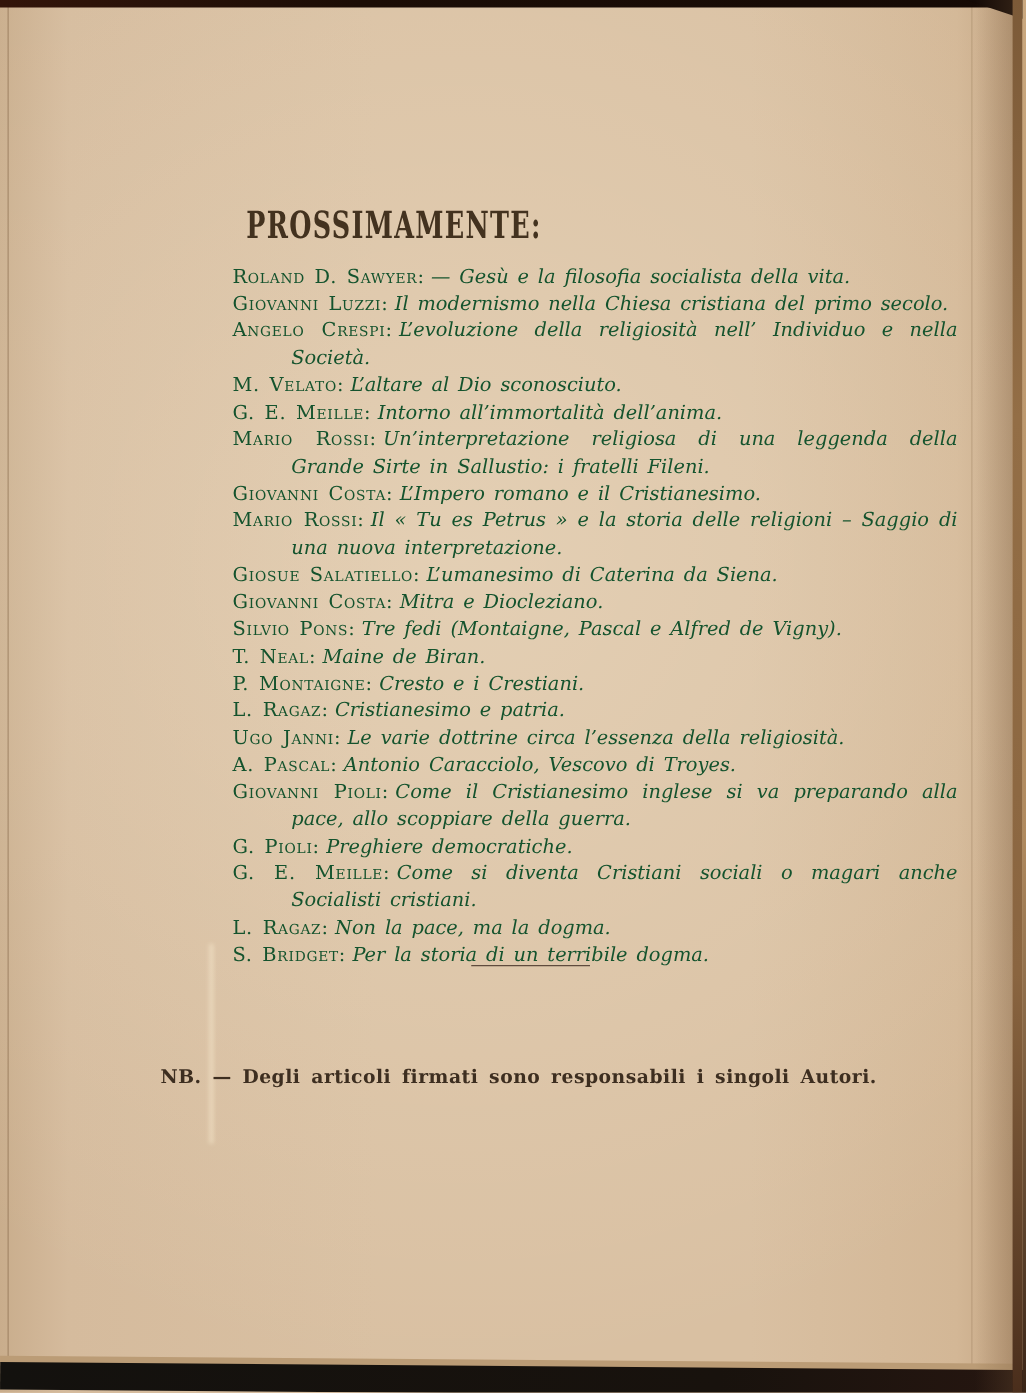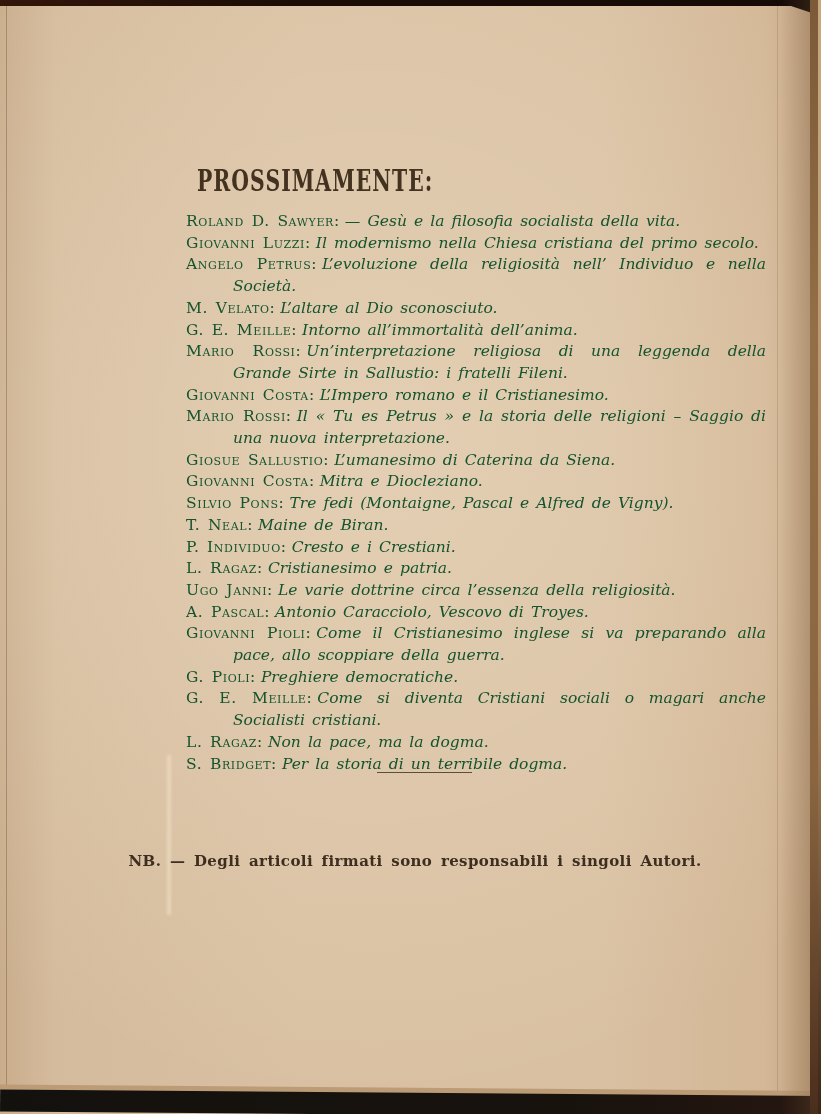--- a/index.html
+++ b/index.html
@@ -64,31 +64,31 @@
 <div class="page-bg"></div>
 <div class="crease-left"></div>
 <div class="crease-right"></div>
 <div class="streak"></div>
 
 <h1 class="heading">PROSSIMAMENTE:</h1>
 
 <div class="list">
   <p class="entry"><span class="author">Roland D. Sawyer:</span><span class="work">— Gesù e la filosofia socialista della vita.</span></p>
   <p class="entry"><span class="author">Giovanni Luzzi:</span><span class="work">Il modernismo nella Chiesa cristiana del primo secolo.</span></p>
-  <p class="entry"><span class="author">Angelo Petrus:</span><span class="work">L’evoluzione della religiosità nell’ Individuo e nella Società.</span></p>
+  <p class="entry"><span class="author">Angelo Crespi:</span><span class="work">L’evoluzione della religiosità nell’ Individuo e nella Società.</span></p>
   <p class="entry"><span class="author">M. Velato:</span><span class="work">L’altare al Dio sconosciuto.</span></p>
   <p class="entry"><span class="author">G. E. Meille:</span><span class="work">Intorno all’immortalità dell’anima.</span></p>
   <p class="entry"><span class="author">Mario Rossi:</span><span class="work">Un’interpretazione religiosa di una leggenda della Grande Sirte in Sallustio: i fratelli Fileni.</span></p>
   <p class="entry"><span class="author">Giovanni Costa:</span><span class="work">L’Impero romano e il Cristianesimo.</span></p>
   <p class="entry"><span class="author">Mario Rossi:</span><span class="work">Il « Tu es Petrus » e la storia delle religioni – Saggio di una nuova interpretazione.</span></p>
-  <p class="entry"><span class="author">Giosue Sallustio:</span><span class="work">L’umanesimo di Caterina da Siena.</span></p>
+  <p class="entry"><span class="author">Giosue Salatiello:</span><span class="work">L’umanesimo di Caterina da Siena.</span></p>
   <p class="entry"><span class="author">Giovanni Costa:</span><span class="work">Mitra e Diocleziano.</span></p>
   <p class="entry"><span class="author">Silvio Pons:</span><span class="work">Tre fedi (Montaigne, Pascal e Alfred de Vigny).</span></p>
   <p class="entry"><span class="author">T. Neal:</span><span class="work">Maine de Biran.</span></p>
-  <p class="entry"><span class="author">P. Individuo:</span><span class="work">Cresto e i Crestiani.</span></p>
+  <p class="entry"><span class="author">P. Montaigne:</span><span class="work">Cresto e i Crestiani.</span></p>
   <p class="entry"><span class="author">L. Ragaz:</span><span class="work">Cristianesimo e patria.</span></p>
   <p class="entry"><span class="author">Ugo Janni:</span><span class="work">Le varie dottrine circa l’essenza della religiosità.</span></p>
   <p class="entry"><span class="author">A. Pascal:</span><span class="work">Antonio Caracciolo, Vescovo di Troyes.</span></p>
   <p class="entry"><span class="author">Giovanni Pioli:</span><span class="work">Come il Cristianesimo inglese si va preparando alla pace, allo scoppiare della guerra.</span></p>
   <p class="entry"><span class="author">G. Pioli:</span><span class="work">Preghiere democratiche.</span></p>
   <p class="entry"><span class="author">G. E. Meille:</span><span class="work">Come si diventa Cristiani sociali o magari anche Socialisti cristiani.</span></p>
   <p class="entry"><span class="author">L. Ragaz:</span><span class="work">Non la pace, ma la dogma.</span></p>
   <p class="entry"><span class="author">S. Bridget:</span><span class="work">Per la storia di un terribile dogma.</span></p>
 </div>
 

